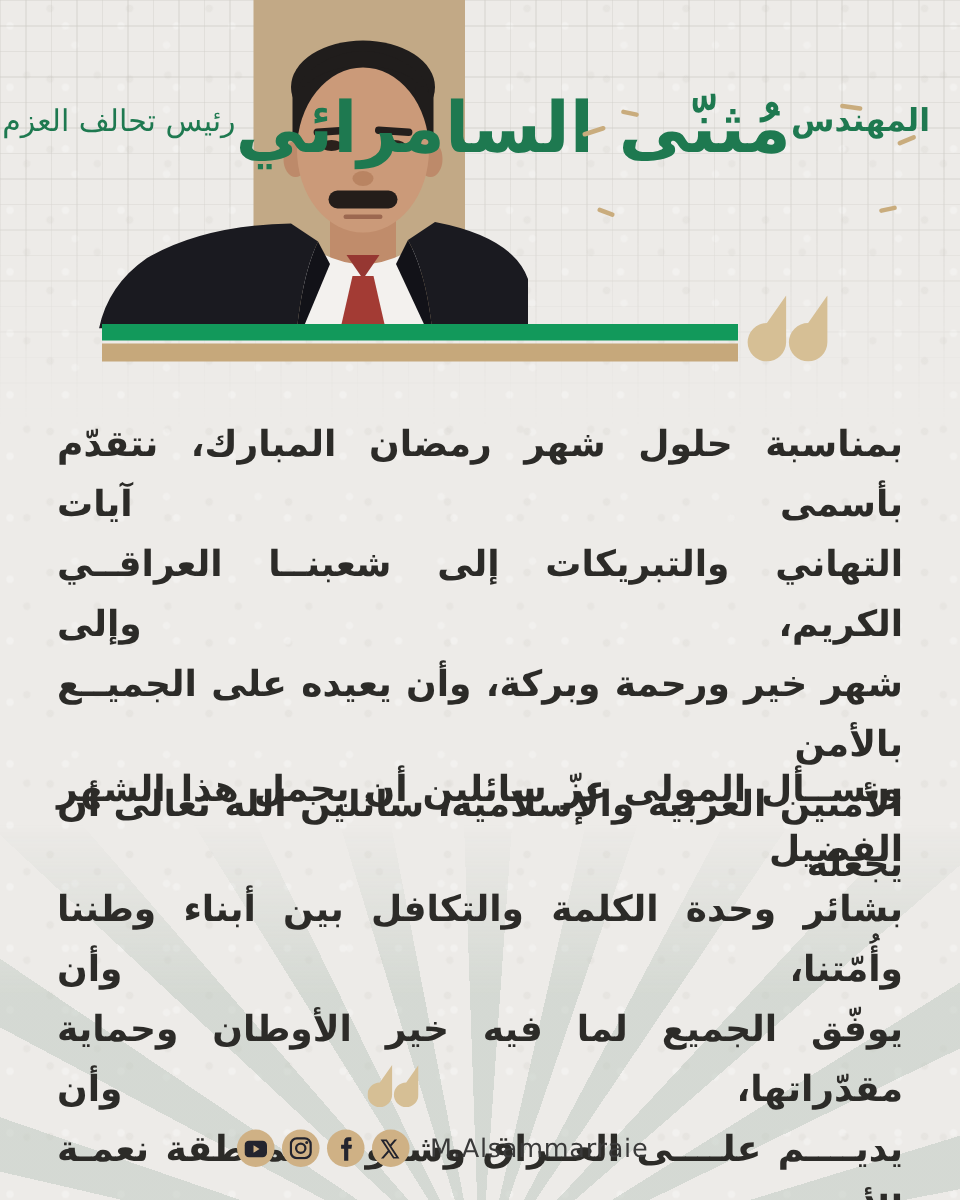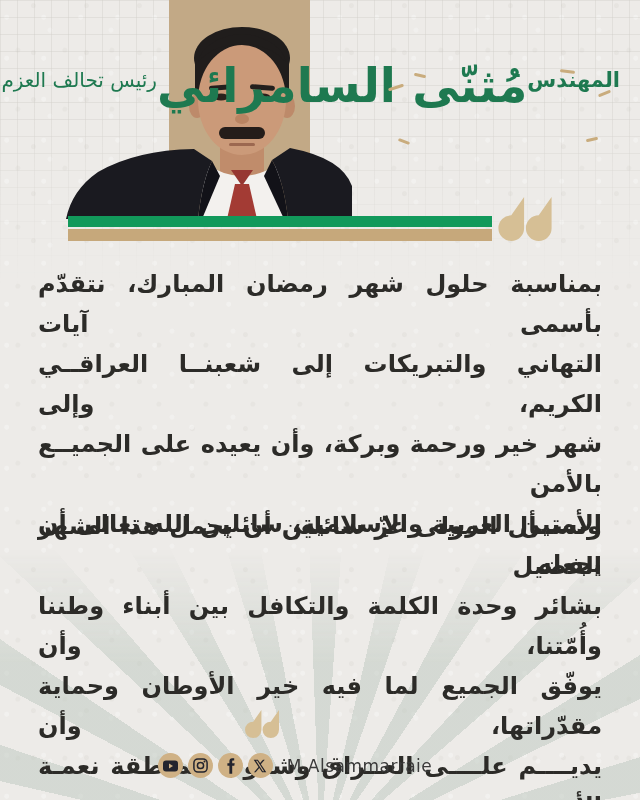--- a/index.html
+++ b/index.html
@@ -59,21 +59,21 @@
   .d1{left:388px;top:86px;width:16px;height:3px;transform:rotate(-18deg);}
   .d2{left:414px;top:74px;width:12px;height:3px;transform:rotate(12deg);}
   .d3{left:598px;top:92px;width:13px;height:3px;transform:rotate(-22deg);}
   .d4{left:560px;top:70px;width:15px;height:3px;transform:rotate(8deg);}
   .d5{left:398px;top:140px;width:12px;height:3px;transform:rotate(20deg);}
   .d6{left:586px;top:138px;width:12px;height:3px;transform:rotate(-12deg);}
   .para{
     position:absolute;left:38px;width:564px;direction:rtl;
     color:#2c2b28;font-weight:700;font-size:24px;line-height:40px;
   }
-  .para-1{top:264px;}
+  .para-1{top:276px;}
   .para-2{top:506px;}
   .para .line{text-align:justify;text-align-last:justify;}
   .para .line.last{text-align-last:right;}
   .footer{
     position:absolute;left:0;top:753px;width:590px;
     display:flex;justify-content:center;align-items:center;gap:5px;
   }
   .soc{
     width:25px;height:25px;border-radius:50%;background:#cfb185;
     display:flex;align-items:center;justify-content:center;cursor:pointer;

